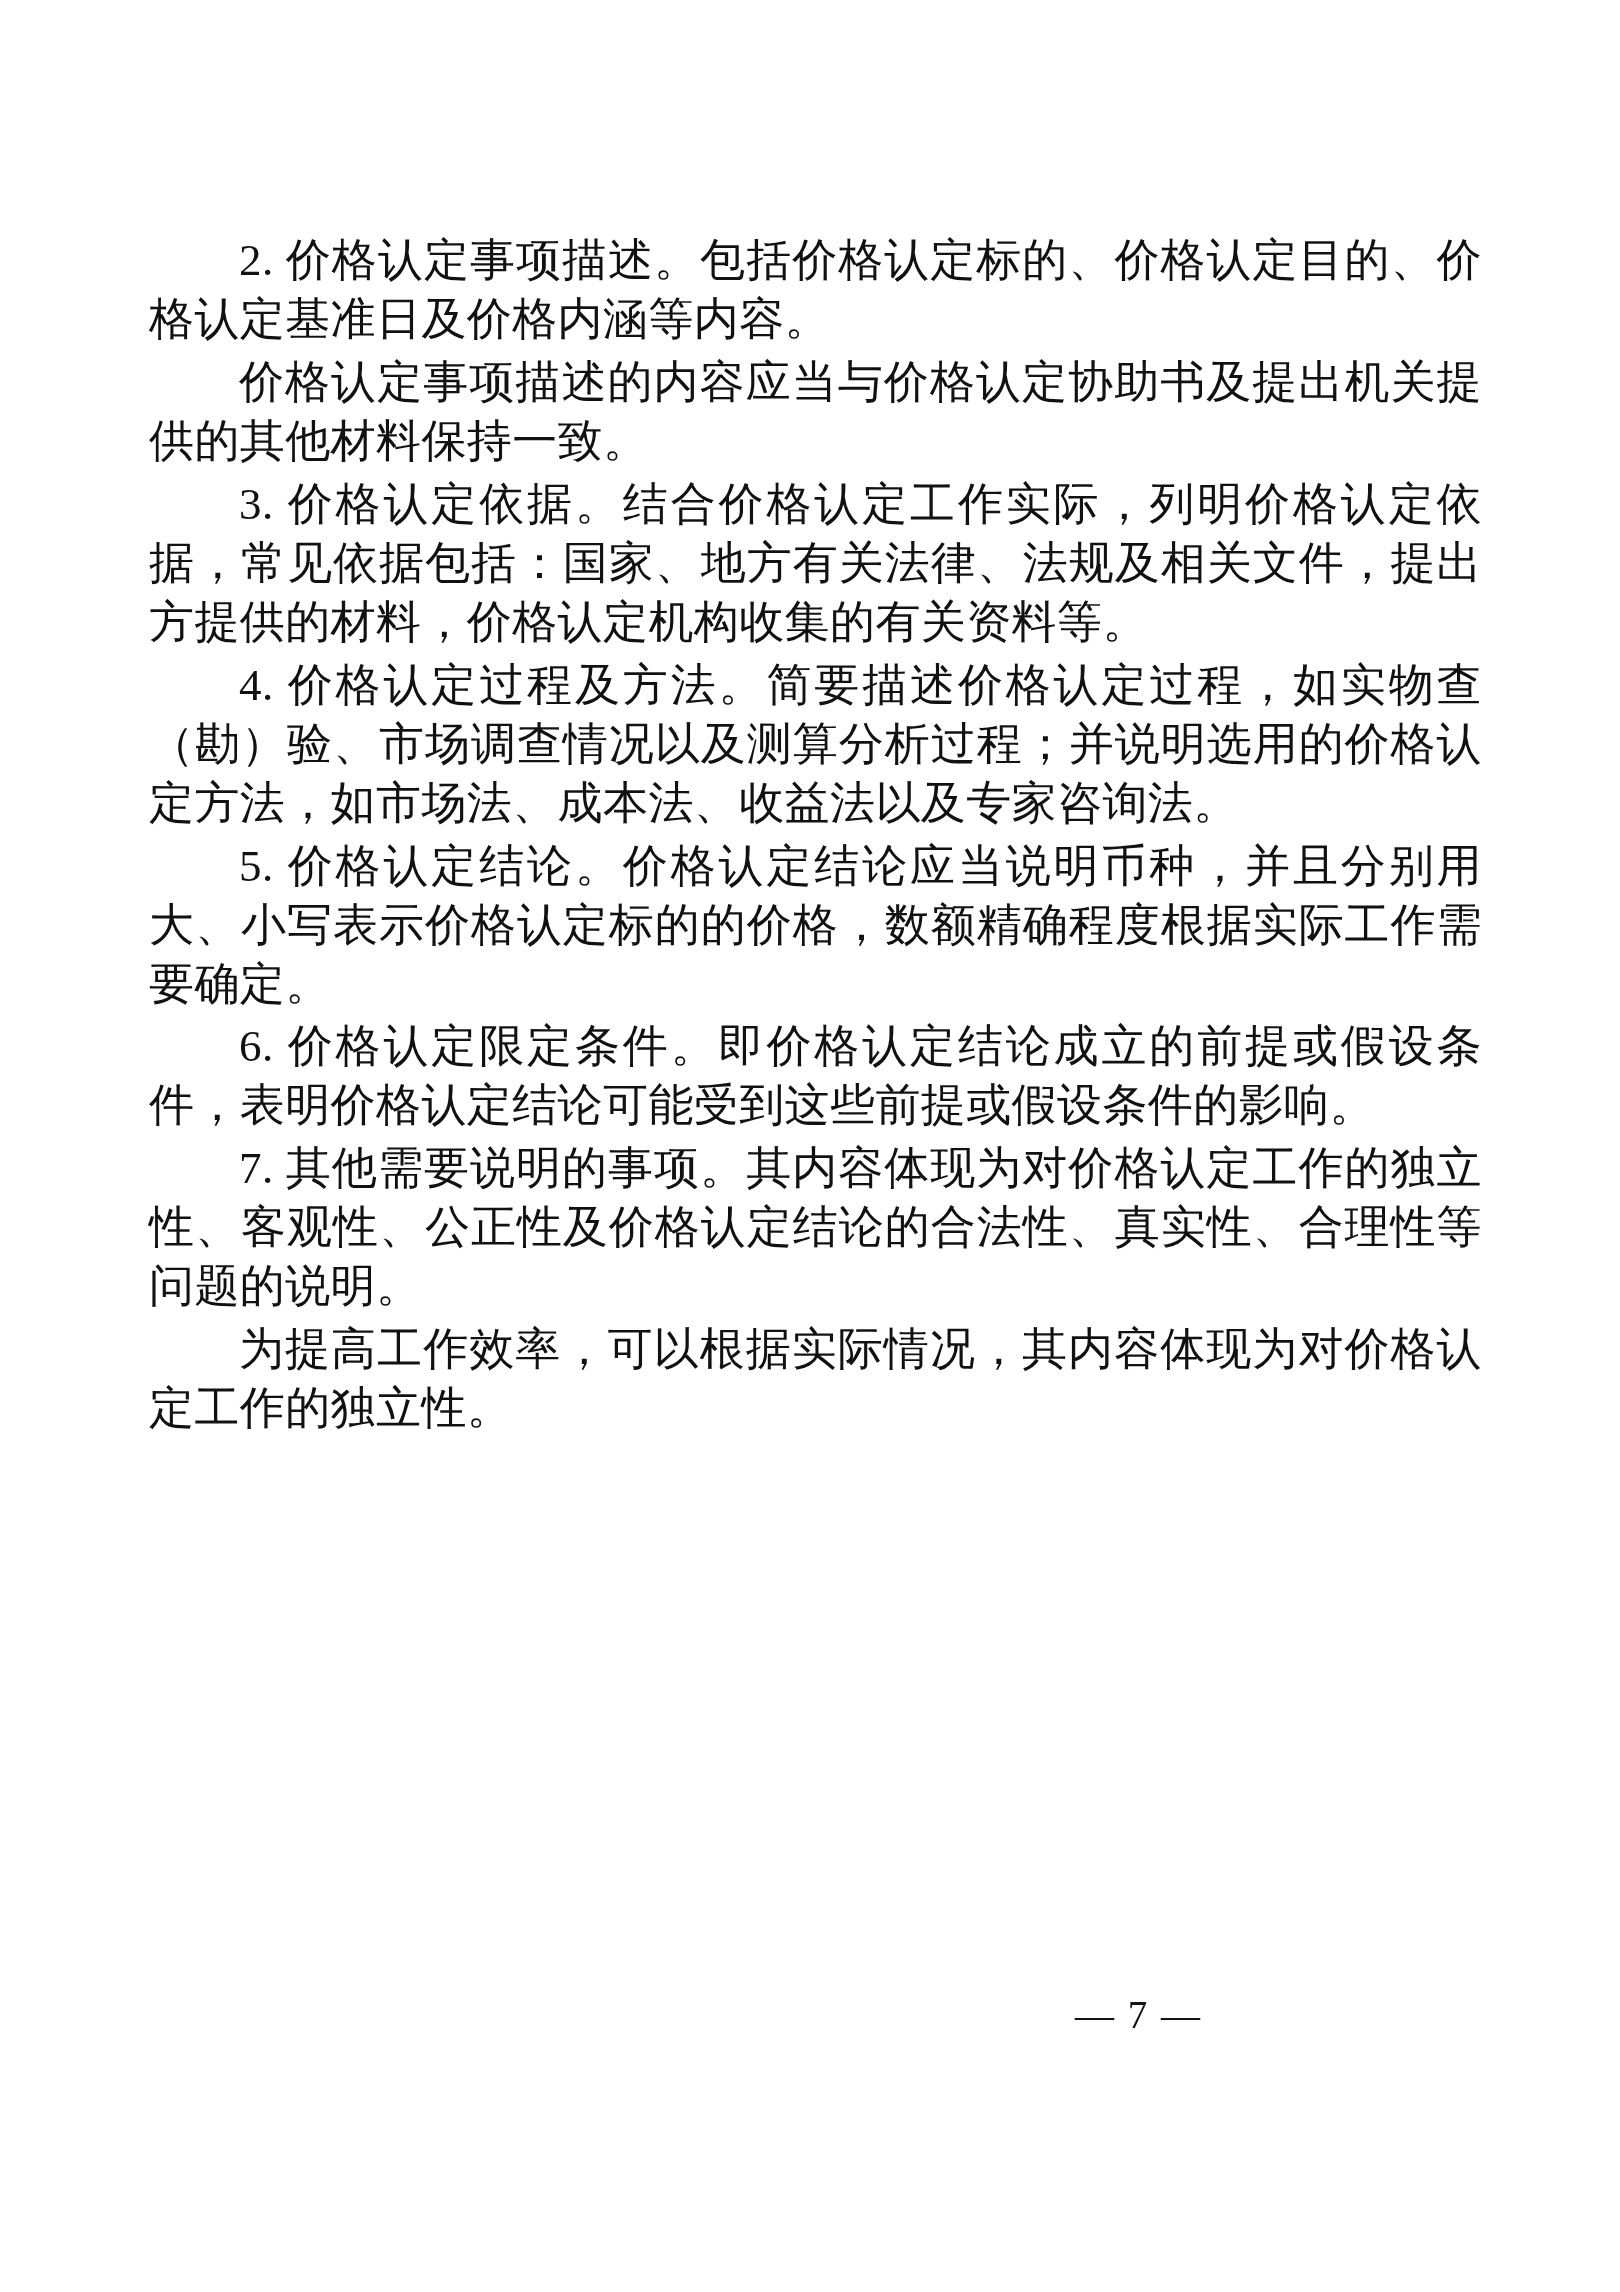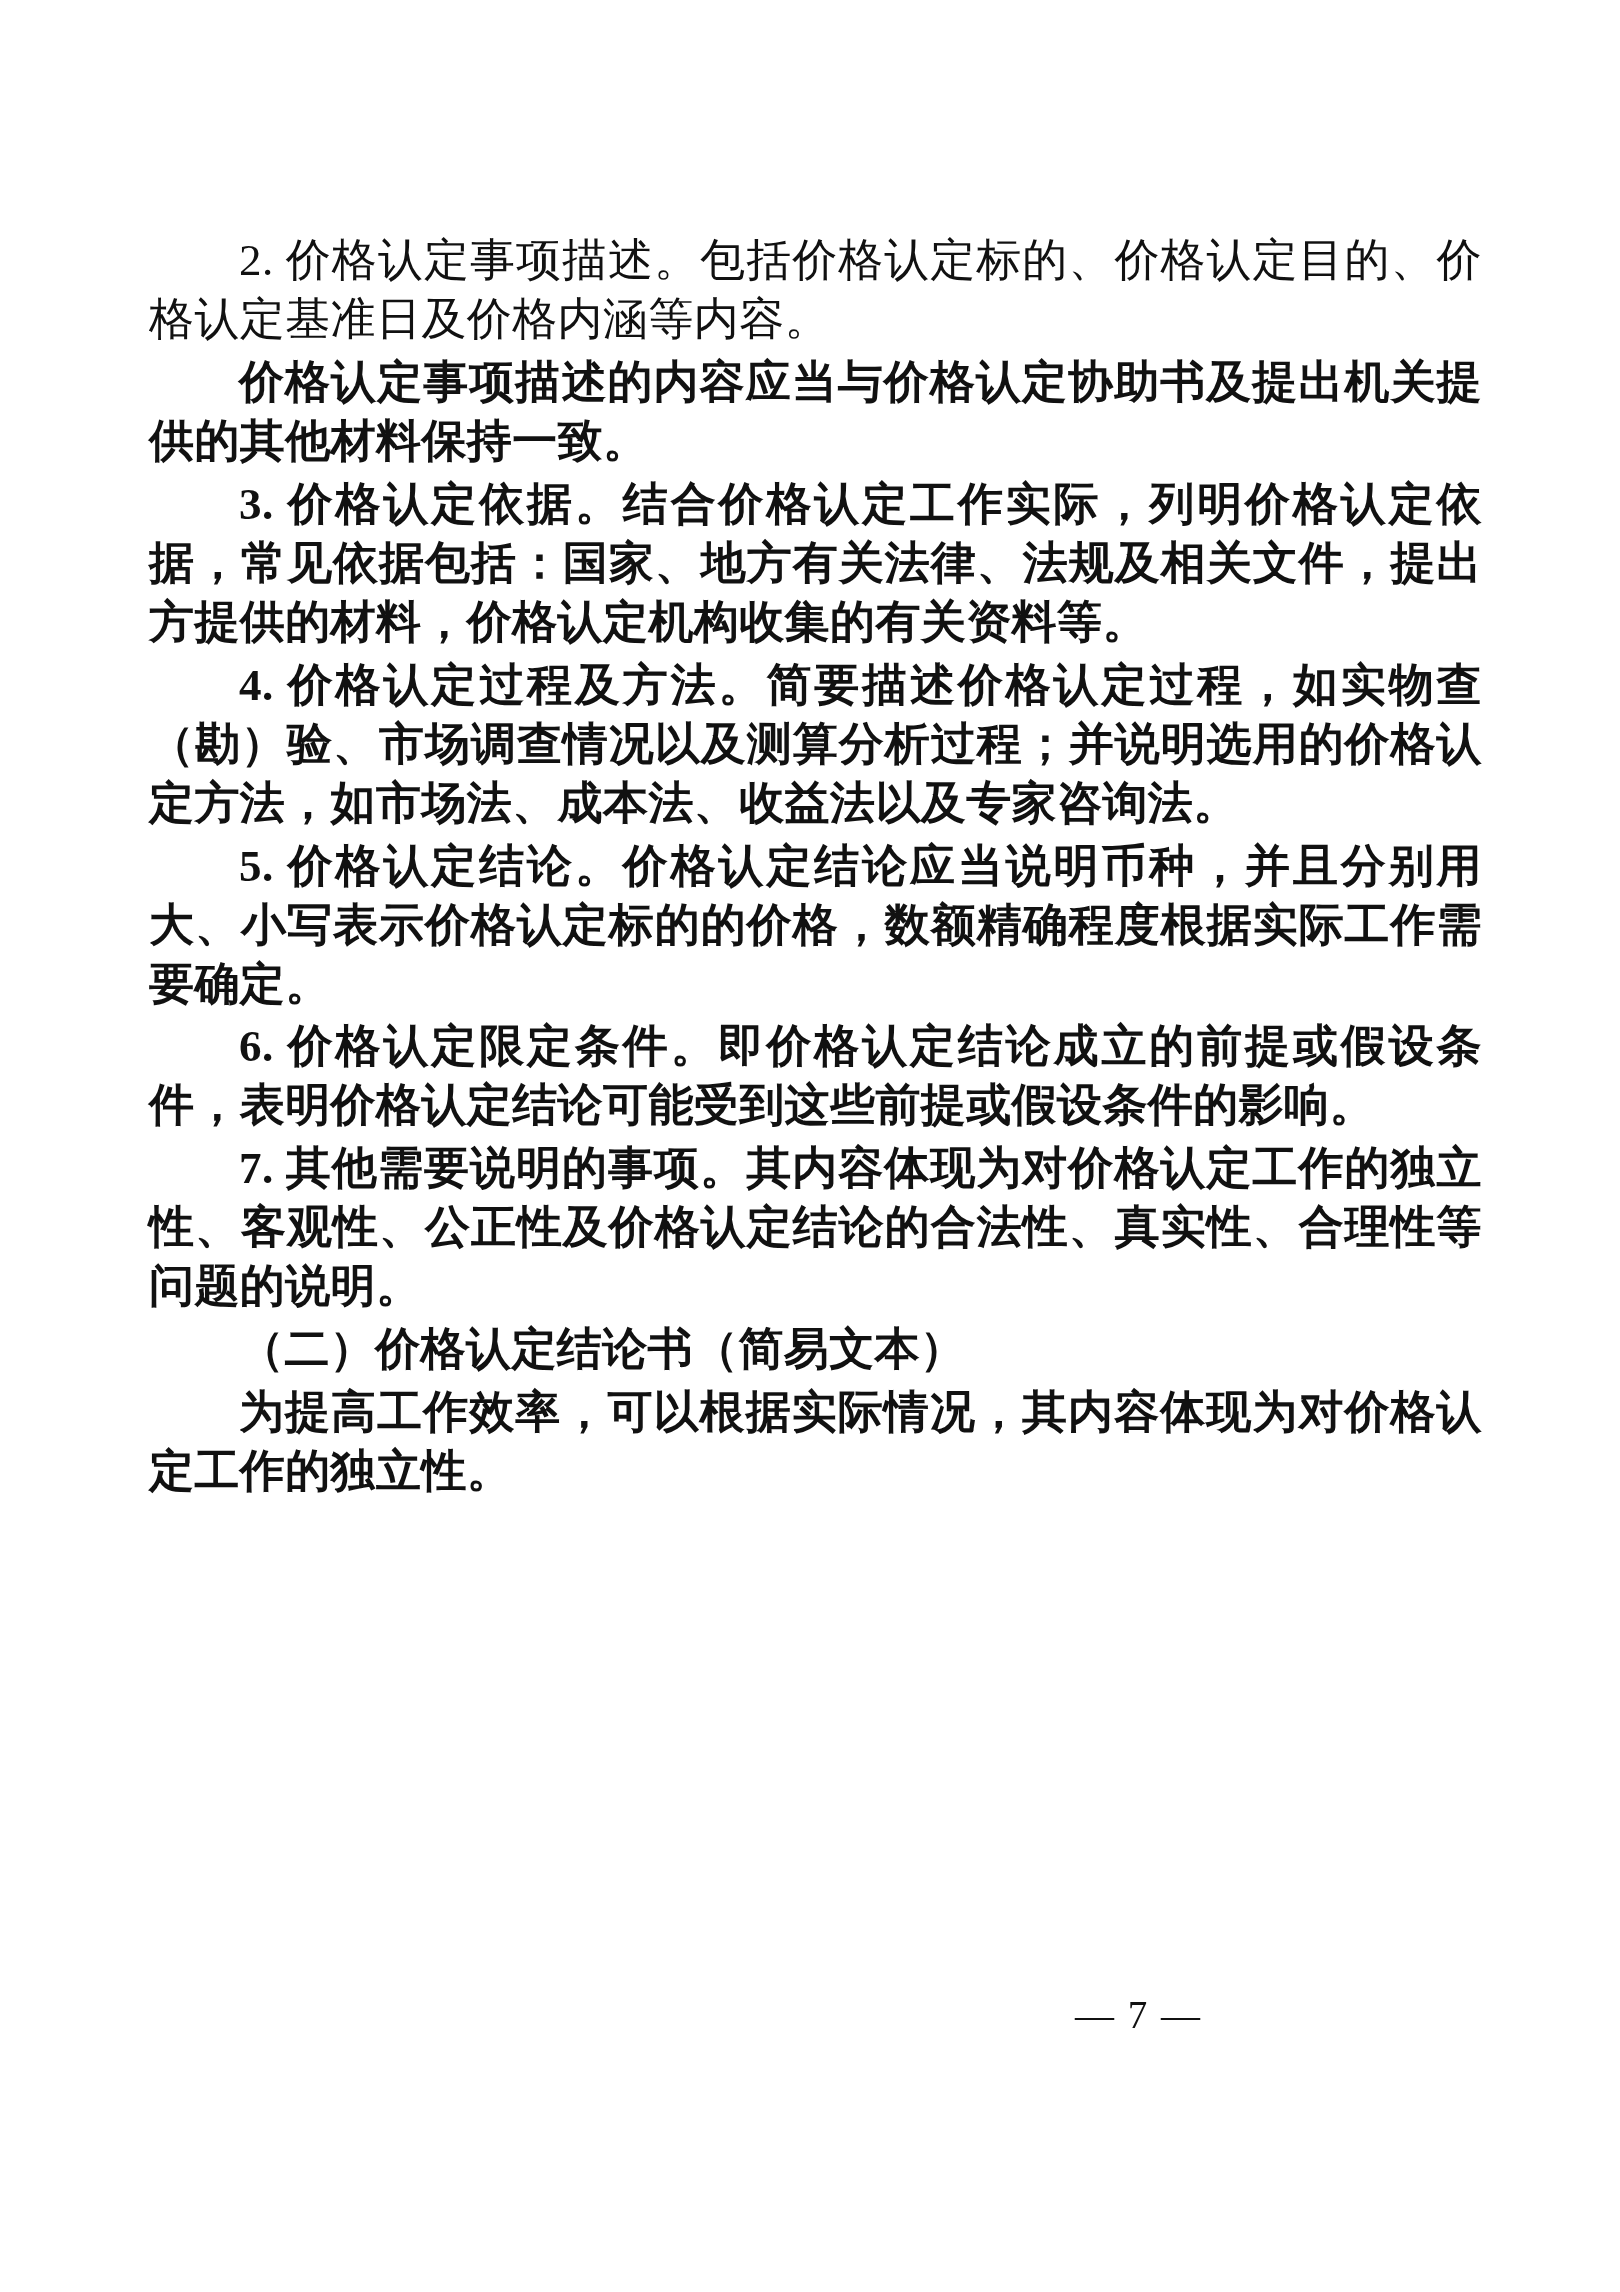--- a/index.html
+++ b/index.html
@@ -34,21 +34,20 @@
     text-align: justify;
     text-justify: inter-character;
     letter-spacing: 0.4px;
     word-break: break-all;
     font-family: "Liberation Serif", "DejaVu Serif", serif;
     -webkit-font-smoothing: none;
   }
   
   .para + .para {
     margin-top: 3.9px;
-    font-weight: bold;
   }
   .indent {
     text-indent: 90px;
   }
   .footer {
     position: absolute;
     left: 0;
     top: 1992px;
     width: 1620px;
     text-align: center;
@@ -82,21 +81,20 @@
     <p class="para indent">3. 价格认定依据。结合价格认定工作实际，列明价格认定依据，常见依据包括：国家、地方有关法律、法规及相关文件，提出方提供的材料，价格认定机构收集的有关资料等。</p>
 
     <p class="para indent">4. 价格认定过程及方法。简要描述价格认定过程，如实物查（勘）验、市场调查情况以及测算分析过程；并说明选用的价格认定方法，如市场法、成本法、收益法以及专家咨询法。</p>
 
     <p class="para indent">5. 价格认定结论。价格认定结论应当说明币种，并且分别用大、小写表示价格认定标的的价格，数额精确程度根据实际工作需要确定。</p>
 
     <p class="para indent">6. 价格认定限定条件。即价格认定结论成立的前提或假设条件，表明价格认定结论可能受到这些前提或假设条件的影响。</p>
 
     <p class="para indent">7. 其他需要说明的事项。其内容体现为对价格认定工作的独立性、客观性、公正性及价格认定结论的合法性、真实性、合理性等问题的说明。</p>
 
-    <p class="para indent">（二）价格认定结论书（简易文本）</p>
 
     <p class="para indent">为提高工作效率，可以根据实际情况，其内容体现为对价格认定工作的独立性。</p>
 
   </div>
 
   <div class="footer">
     <span class="footer-inner">— 7 —</span>
   </div>
 
   <div class="page-edge"></div>

